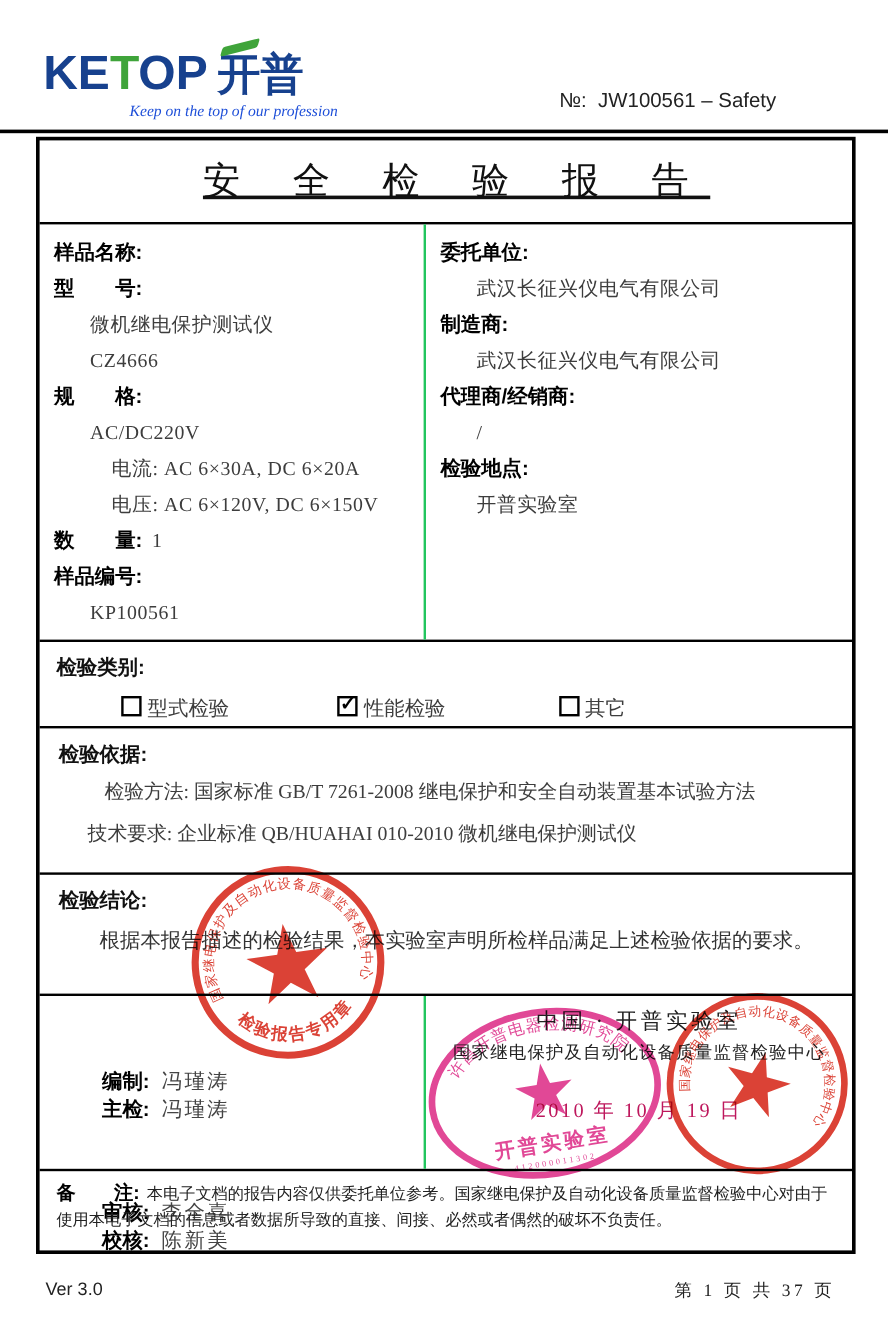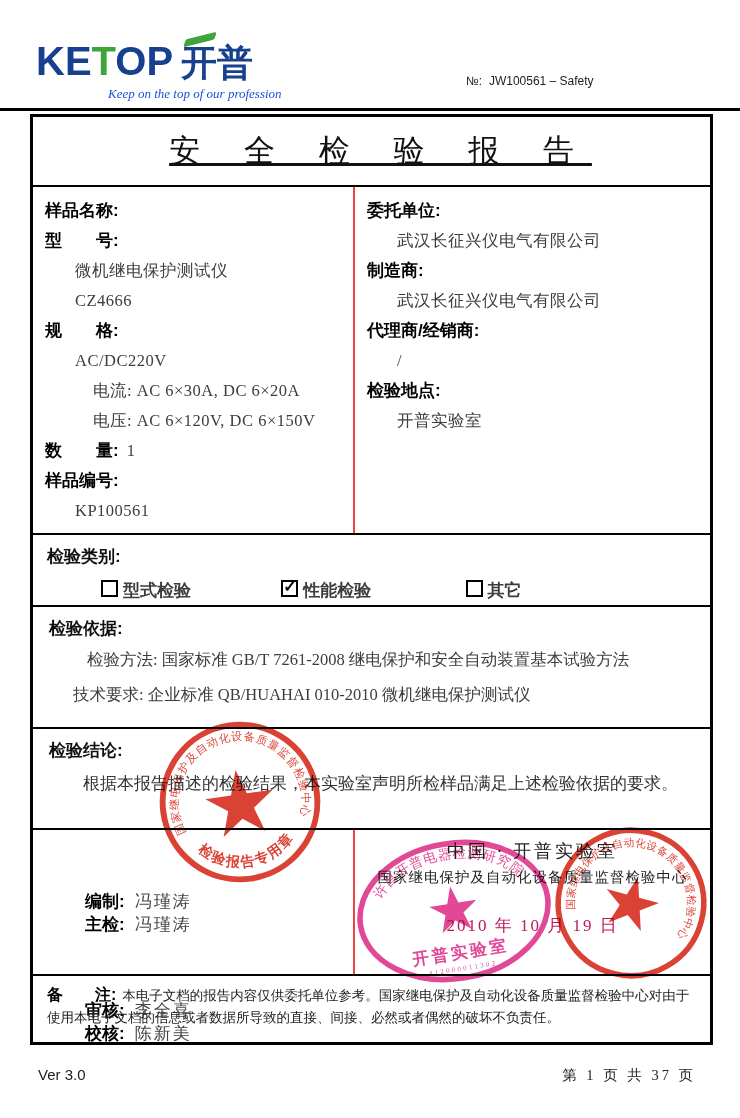--- a/index.html
+++ b/index.html
@@ -13,51 +13,51 @@
             font-weight:bold;font-size:40px;line-height:42px;letter-spacing:0;}
   .logo-row .blue{color:#17418e;}
   .logo-row .green{color:#3fa43a;}
   .logo-row .cn{font-size:36px;margin-left:8px;color:#17418e;}
   .leaf{position:absolute;left:148px;top:-4px;width:32px;height:7px;background:#3fa43a;
         transform:rotate(-14deg) skewX(-30deg);border-radius:2px;}
   .tagline{font-family:Liberation Serif, serif;font-style:italic;
            font-size:13px;color:#1d4ed8;margin:2px 0 0 72px;}
   .report-no{position:absolute;left:466px;top:74px;white-space:pre;
              font-family:"Liberation Sans","DejaVu Sans",sans-serif;
-             font-size:12px;color:#222;}
+             font-size:17px;color:#222;}
   .header-rule{position:absolute;left:0;top:108px;width:740px;height:3px;background:#000;}
 
   
   .report-table{position:absolute;left:30px;top:114px;width:677px;
                 border:3px solid #000;background:transparent;}
   section{border-bottom:2px solid #000;position:relative;box-sizing:border-box;}
   section:last-child{border-bottom:none;}
 
   .title-row{height:70px;display:flex;align-items:center;justify-content:center;}
   .title-row h1{margin:0;font-weight:normal;font-size:31px;letter-spacing:18px;
                 padding-left:18px;white-space:pre;text-decoration:underline;}
 
   .split{display:flex;}
   .cell{box-sizing:border-box;}
-  .cell.left{width:322px;border-right:2px solid #ef4444;}
+  .cell.left{width:322px;border-right:2px solid #22c55e;}
   .cell.right{flex:1;}
 
   .info-row{height:348px;}
   .info-row .cell{padding:9px 12px 0 12px;}
   .line{height:30px;line-height:30px;white-space:pre;}
   .lab{font-family:"Liberation Sans","DejaVu Sans",sans-serif;font-weight:bold;
        font-size:17px;color:#000;white-space:pre;}
   .val{font-size:16.5px;color:#3d3d3d;letter-spacing:.5px;}
   .line.value{padding-left:30px;}
   .line.value2{padding-left:48px;}
   .val.inline{margin-left:8px;}
 
   .category-row{height:72px;padding:9px 14px 0 14px;}
   .options{margin-top:9px;padding-left:54px;font-size:17px;color:#3d3d3d;}
-  .option{display:inline-block;font-weight:bold;}
+  .option{display:inline-block;}
   .opt2{margin-left:86px;}
   .opt3{margin-left:90px;}
   .cb{display:inline-block;width:13px;height:13px;border:2px solid #000;
       position:relative;vertical-align:-1px;margin-right:5px;}
   .cb[data-checked="true"]::after{content:"✓";position:absolute;left:0px;top:-5px;
       font-size:16px;font-weight:bold;color:#000;}
 
   .basis-row{height:122px;padding:9px 16px 0 16px;}
   .sec-label{font-family:"Liberation Sans","DejaVu Sans",sans-serif;font-weight:bold;
              font-size:17px;line-height:26px;}

